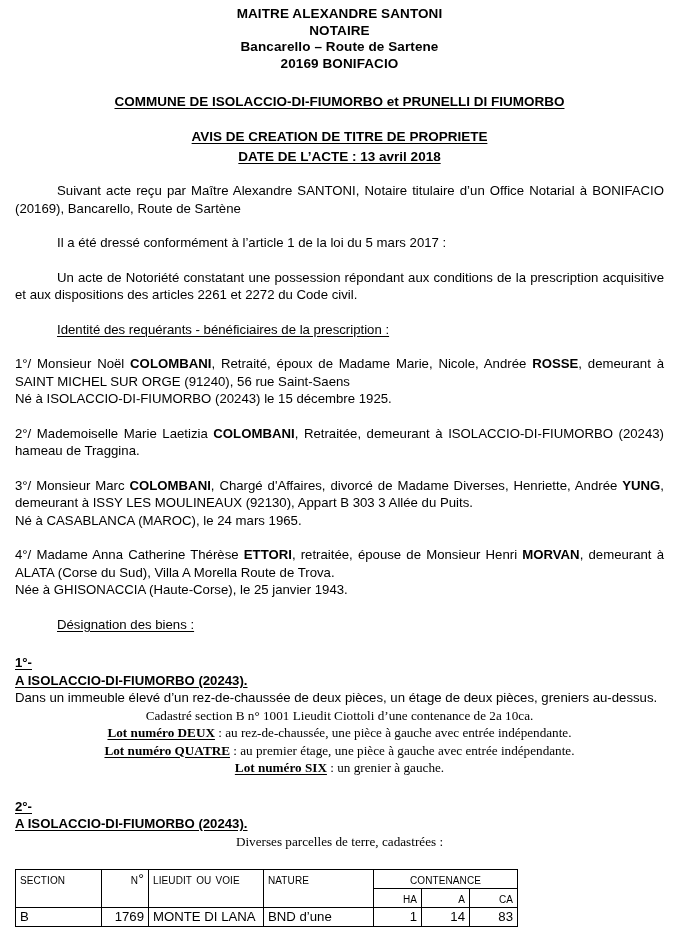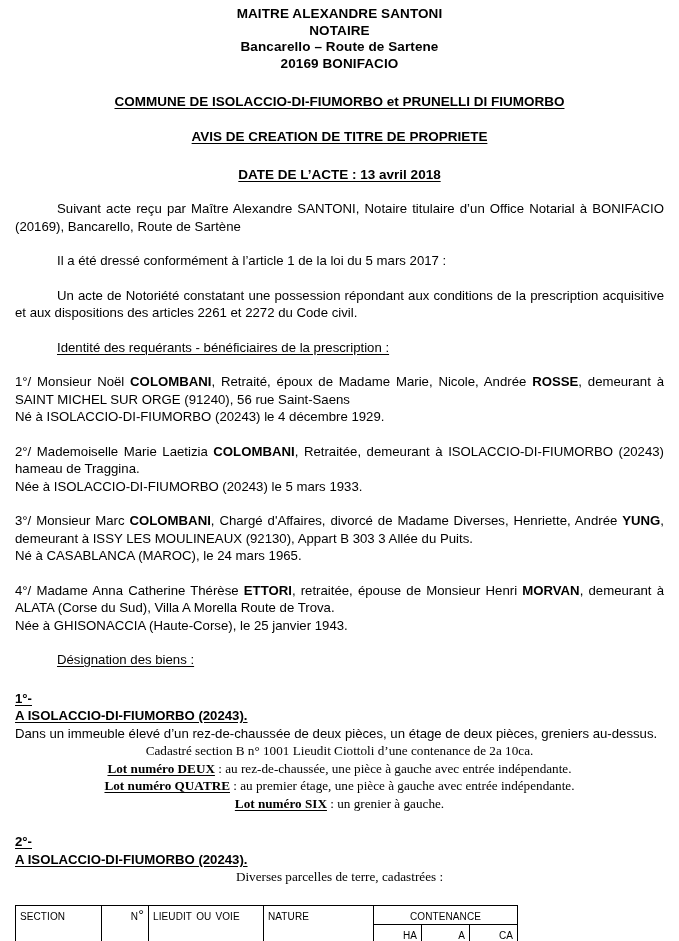--- a/index.html
+++ b/index.html
@@ -42,21 +42,21 @@
     font-weight: bold;
     font-size: 13.5px;
     line-height: 16px;
   }
   .center-head span {
     text-decoration: underline;
     text-underline-offset: 2px;
   }
   .h-commune { margin-top: 22px; }
   .h-avis    { margin-top: 19px; }
-  .h-date    { margin-top: 22px; }
+  .h-date    { margin-top: 4px; }
 
   
   .body-txt {
     font-size: 13.2px;
     line-height: 17.5px;
     text-align: justify;
     text-justify: inter-word;
   }
   .p-indent {
     text-indent: 42px;
@@ -168,24 +168,23 @@
 
     <div class="body-txt p-indent nojust"><span>Il a été dressé conformément à l’article 1 de la loi du 5 mars 2017 :</span></div>
 
     <div class="body-txt p-indent"><span>Un acte de Notoriété constatant une possession répondant aux conditions de la</span> <span>prescription acquisitive et aux dispositions des articles 2261 et 2272 du Code civil.</span></div>
 
     <div class="sub-head">
       <span>Identité des requérants - bénéficiaires de la prescription :</span>
     </div>
 
     <div class="body-txt p-block"><span>1°/ </span><span>Monsieur Noël </span><b>COLOMBANI</b><span>, Retraité, époux de Madame Marie, Nicole, Andrée </span><b>ROSSE</b><span>, demeurant à SAINT MICHEL SUR ORGE (91240), 56 rue Saint-Saens</span></div>
-    <div class="body-txt p-tight nojust"><span>Né à ISOLACCIO-DI-FIUMORBO (20243) le 4 décembre 1929.</span></div>
+    <div class="body-txt p-tight nojust"><span>Né à ISOLACCIO-DI-FIUMORBO (20243) le 15 décembre 1925.</span></div>
 
     <div class="body-txt p-block"><span>2°/ </span><span>Mademoiselle Marie Laetizia </span><b>COLOMBANI</b><span>, Retraitée, demeurant à ISOLACCIO-DI-FIUMORBO (20243) hameau de Traggina.</span><b></b><span></span></div>
-    <div class="body-txt p-tight nojust"><span>Née à ISOLACCIO-DI-FIUMORBO (20243) le 5 mars 1933.</span></div>
 
     <div class="body-txt p-block"><span>3°/ </span><span>Monsieur Marc </span><b>COLOMBANI</b><span>, Chargé d'Affaires, divorcé de  Madame Diverses, Henriette, Andrée </span><b>YUNG</b><span>, demeurant à ISSY LES MOULINEAUX (92130), Appart B 303 3 Allée du Puits.</span></div>
     <div class="body-txt p-tight nojust"><span>Né à CASABLANCA (MAROC), le 24 mars 1965.</span></div>
 
     <div class="body-txt p-block"><span>4°/ </span><span>Madame Anna Catherine Thérèse </span><b>ETTORI</b><span>, retraitée, épouse de Monsieur Henri </span><b>MORVAN</b><span>, demeurant à ALATA (Corse du Sud), Villa A Morella Route de Trova.</span></div>
     <div class="body-txt p-tight nojust"><span>Née à GHISONACCIA (Haute-Corse), le 25 janvier 1943.</span></div>
 
     <div class="sub-head">
       <span>Désignation des biens :</span>
     </div>

